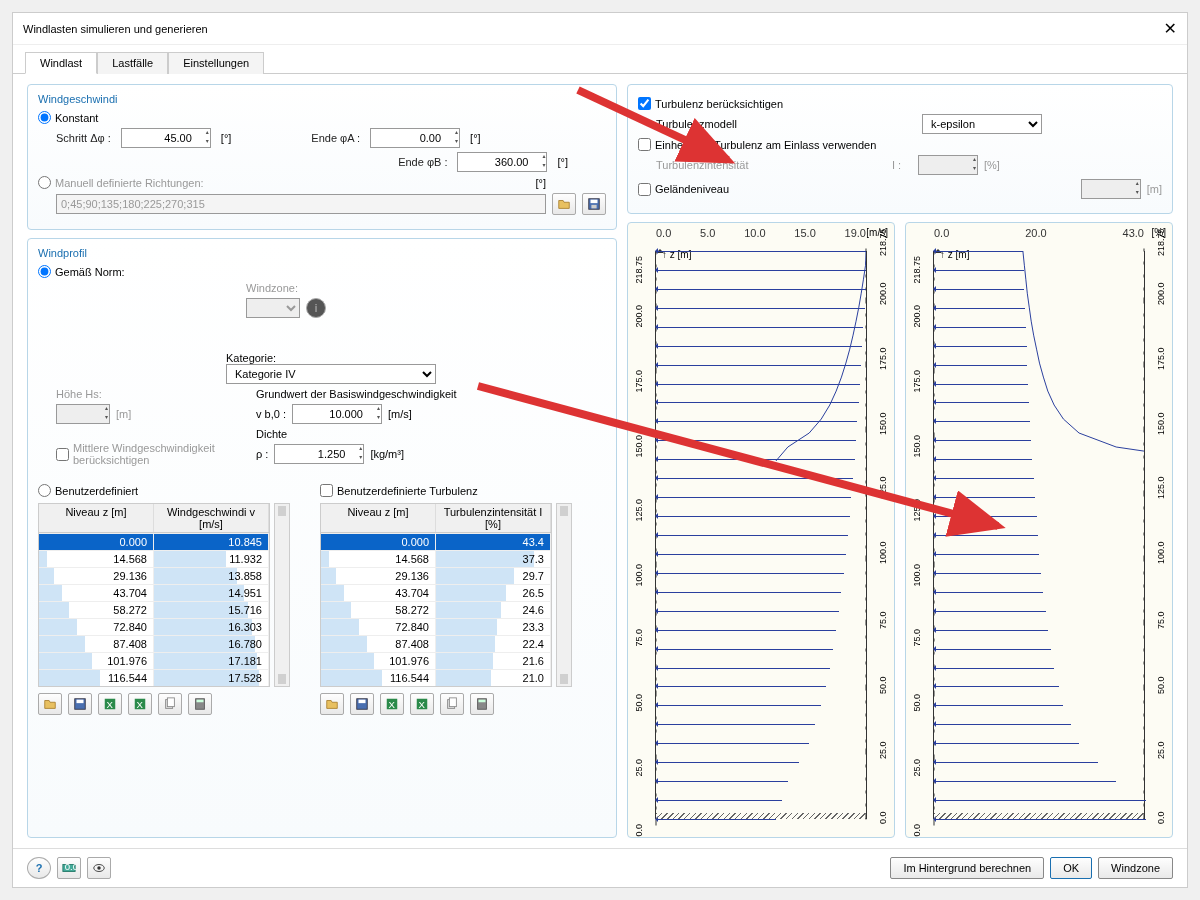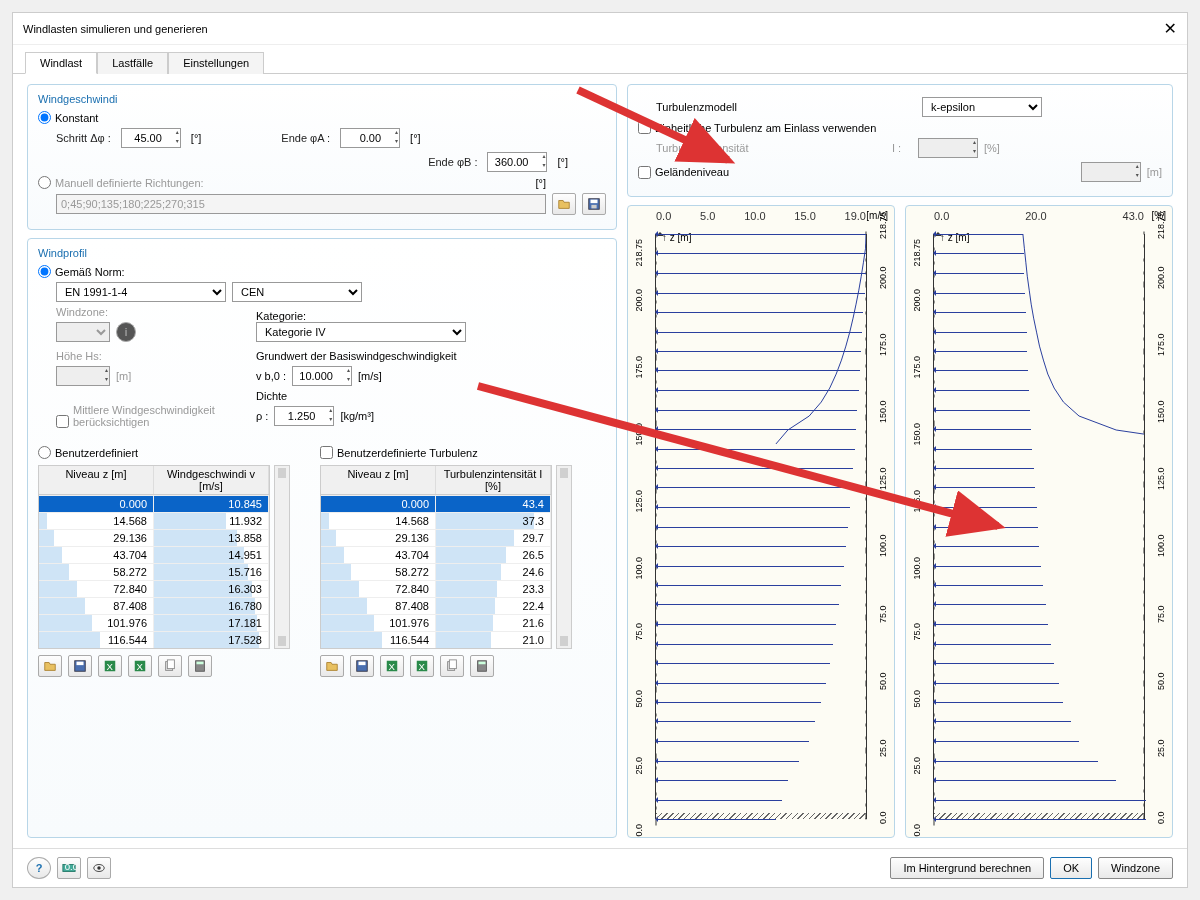--- a/index.html
+++ b/index.html
@@ -13,21 +13,21 @@
 .body { flex: 1; padding: 10px 14px; display: flex; flex-direction: column; gap: 8px; overflow: hidden; }
 .cols { display: flex; gap: 10px; flex: 1; min-height: 0; }
 .left { width: 590px; display: flex; flex-direction: column; gap: 8px; }
 .right { flex: 1; display: flex; flex-direction: column; gap: 8px; }
 .group { border: 1px solid #b8d6e8; border-radius: 4px; padding: 8px 10px 10px 10px; position: relative; background: linear-gradient(#fff,#f8fbfd); }
 .group > .gtitle { color: #1a6fb0; font-size: 11px; margin-bottom: 6px; }
 .row { display: flex; align-items: center; gap: 6px; margin: 4px 0; }
 .label { color: #222; }
 .disabled, .disabled * { color: #999 !important; }
 input[type=text], input.spin, select { border: 1px solid #999; padding: 2px 4px; height: 20px; background: #fff; }
-input.spin { width: 60px; text-align: right; padding-right: 18px; }
+input.spin { width: 90px; text-align: right; padding-right: 18px; }
 .spinwrap { position: relative; display: inline-block; }
 .spinwrap::after { content: "▴\A▾"; white-space: pre; position: absolute; right: 2px; top: 0; font-size: 6px; line-height: 9px; color: #555; pointer-events:none;}
 select { padding-right: 18px; }
 .iconbtn { width: 24px; height: 22px; border: 1px solid #aaa; background: linear-gradient(#fefefe,#e8e8e8); display: inline-flex; align-items: center; justify-content: center; cursor: pointer; border-radius: 2px; }
 .iconbtn svg { width: 14px; height: 14px; }
 .radio { display: inline-flex; align-items: center; gap: 4px; }
 .radio input { margin: 0; }
 .chk { display: inline-flex; align-items: center; gap: 4px; }
 .flag { display: inline-block; width: 14px; height: 10px; background: #003399; position: relative; margin-right: 4px; }
 .flag::after { content:"★"; color: gold; font-size:7px; position:absolute; left:3px; top:-1px;}
@@ -138,25 +138,21 @@
         </div>
 
         <div class="group" style="flex:1; min-height:0;">
           <div class="gtitle">Windprofil</div>
           <div class="row">
             <label class="radio">
                 <input type="radio" checked="" style="">
                 <span>Gemäß Norm:</span>
               </label>
           </div>
-          <div class="row" style="margin-left:18px;">
-            <select style="width:170px"><option><span class="flag"></span>EN 1991-1-4</option></select>
-            <select style="width:130px"><option><span class="flag"></span>CEN</option></select>
-          </div>
-          <div class="row" style="margin-left:18px; gap:30px;">
+          <div class="row" style="margin-left:18px; gap:30px;flex-direction:column;">
             <div class="disabled" style="width:170px;">
               <div>Windzone:</div>
               <div class="row">
                 <select style="width:54px;background:#eee;"></select>
                 <span class="iconbtn" style="border-radius:50%;width:20px;height:20px;background:#555;color:#fff;font-weight:bold;">i</span>
               </div>
             </div>
             <div>
               <div>Kategorie:</div>
               <select style="width:210px"><option>Kategorie IV</option></select>
@@ -179,21 +175,21 @@
               </div>
               <div style="margin-top:4px;">Dichte</div>
               <div class="row">
                 <span>ρ :</span>
                 <span class="spinwrap"><input class="spin" value="1.250" style=""></span>
                 <span>[kg/m³]</span>
               </div>
             </div>
           </div>
           <div class="row" style="margin-left:18px; position:relative; top:-30px; width:180px;">
-            <label class="chk disabled" style="align-items:flex-end;">
+            <label class="chk disabled" style="align-items:center;">
                 <input type="checkbox" style="">
                 <span style="white-space:normal;">Mittlere Windgeschwindigkeit berücksichtigen</span>
               </label>
           </div>
 
           <div style="display:flex; gap:30px; margin-top:-16px;">
             <div>
               <label class="radio">
                   <input type="radio" style="">
                   <span>Benutzerdefiniert</span>
@@ -377,20 +373,26 @@
                   </span>
                 </div>
             </div>
           </div>
         </div>
       </div>
 
       <div class="right">
 
         <div class="group">
+          <div class="row">
+              <label class="chk">
+                <input type="checkbox" checked="" style="">
+                <span>Turbulenz berücksichtigen</span>
+              </label>
+            </div>
           <div class="row" style="margin-left:18px;">
             <span style="width:260px;">Turbulenzmodell</span>
             <select style="width:120px"><option>k-epsilon</option></select>
           </div>
           <div class="row">
               <label class="chk">
                 <input type="checkbox" style="">
                 <span>Einheitliche Turbulenz am Einlass verwenden</span>
               </label>
             </div>

